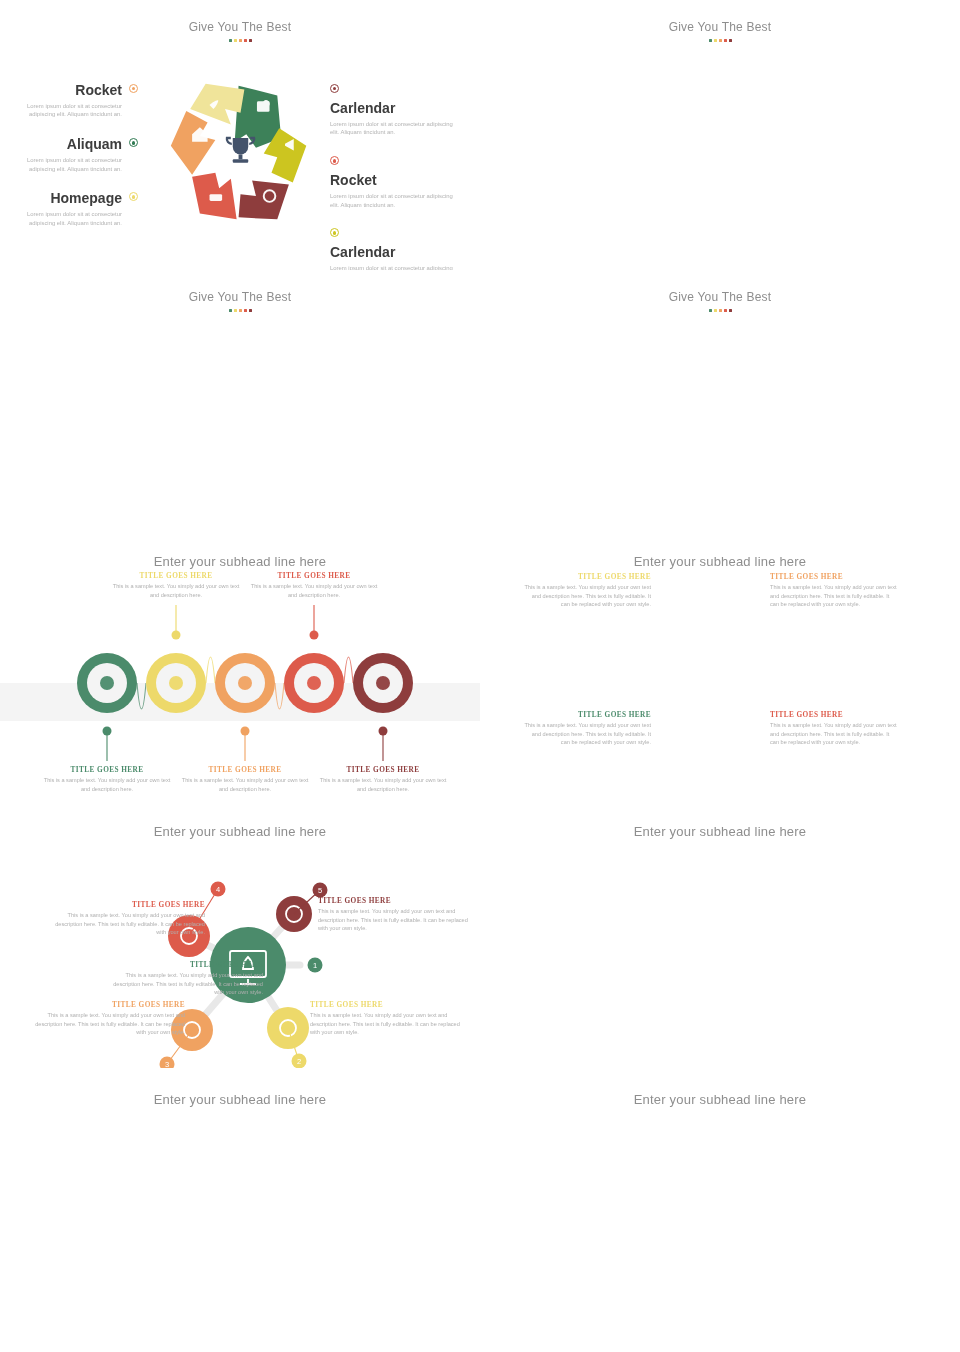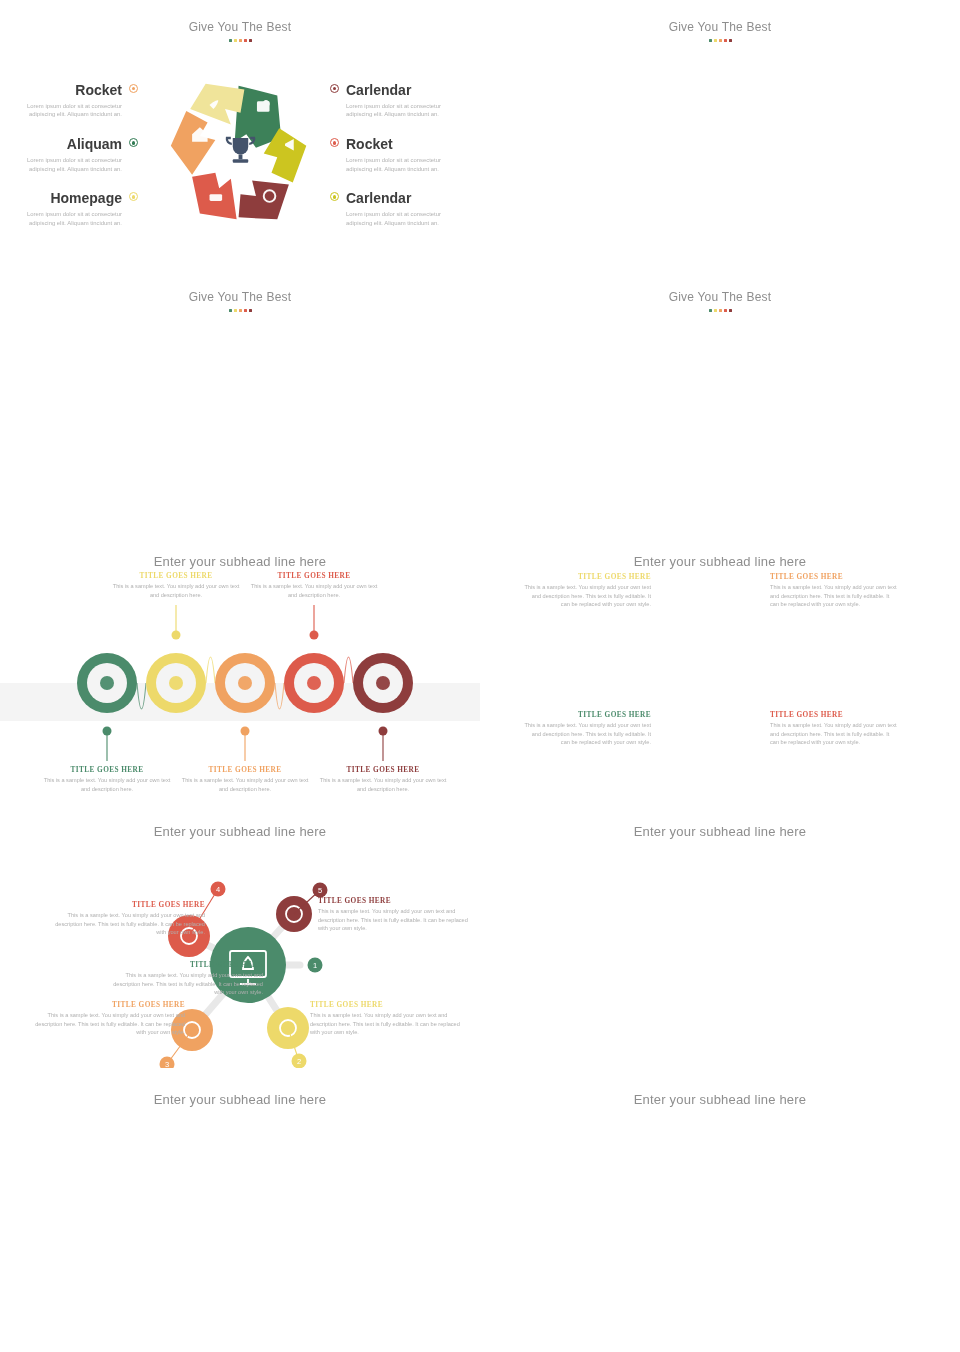--- a/index.html
+++ b/index.html
@@ -31,21 +31,21 @@
   .lbl-name { font-size: 14px; font-weight: bold; color:#3d3d3d; line-height: 1.25; }
   .lbl-desc { font-size: 5.9px; color:#b3b3b3; line-height: 1.5; margin-top:2px; }
   .tgh { font-family:"Liberation Serif", serif; font-size:7.3px; font-weight:bold; letter-spacing:.4px; }
   .body-txt { font-size:5.6px; color:#b0b0b0; line-height:1.55; margin-top:2px; }
 
   
   .p1-left { position:absolute; left:18px; top:82px; width:120px; text-align:right; }
   .p1-right{ position:absolute; left:330px; top:82px; width:130px; text-align:left; }
   .p1-row { display:flex; align-items:flex-start; gap:7px; margin-bottom:17px; }
   .p1-left .p1-row { justify-content:flex-end; }
-  .p1-right .p1-row { flex-direction:row;justify-content:space-between; }
+  .p1-right .p1-row { flex-direction:column;justify-content:space-between; }
   .p1-row .txt { flex:1; }
   .ring-dot { width:9px;height:9px;border-radius:50%;border:1.6px solid #000;position:relative;flex:0 0 auto;margin-top:2px;}
   .ring-dot::after{content:"";position:absolute;inset:1.7px;border-radius:50%;background:currentColor;}
   .p1-wheel { position:absolute; left:163px; top:78px; width:155px; height:150px; }
 
   
   .p5-band { position:absolute; left:0; top:683px; width:480px; height:38px; background:#f4f4f4;}
   .p5-svg { position:absolute; left:0; top:598px; width:480px; height:220px;}
   .p5-cap { position:absolute; width:130px; text-align:center;}
   .p5-cap .tgh{ display:block; }

